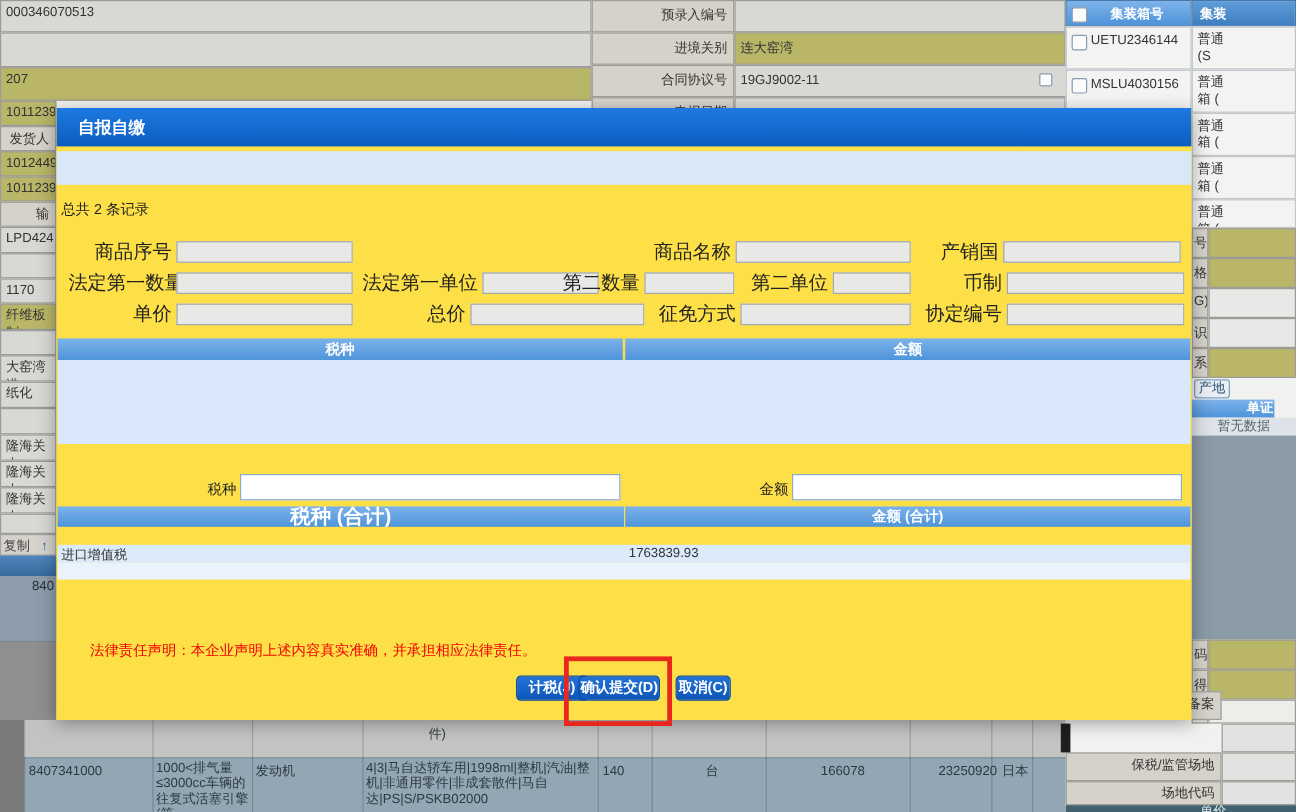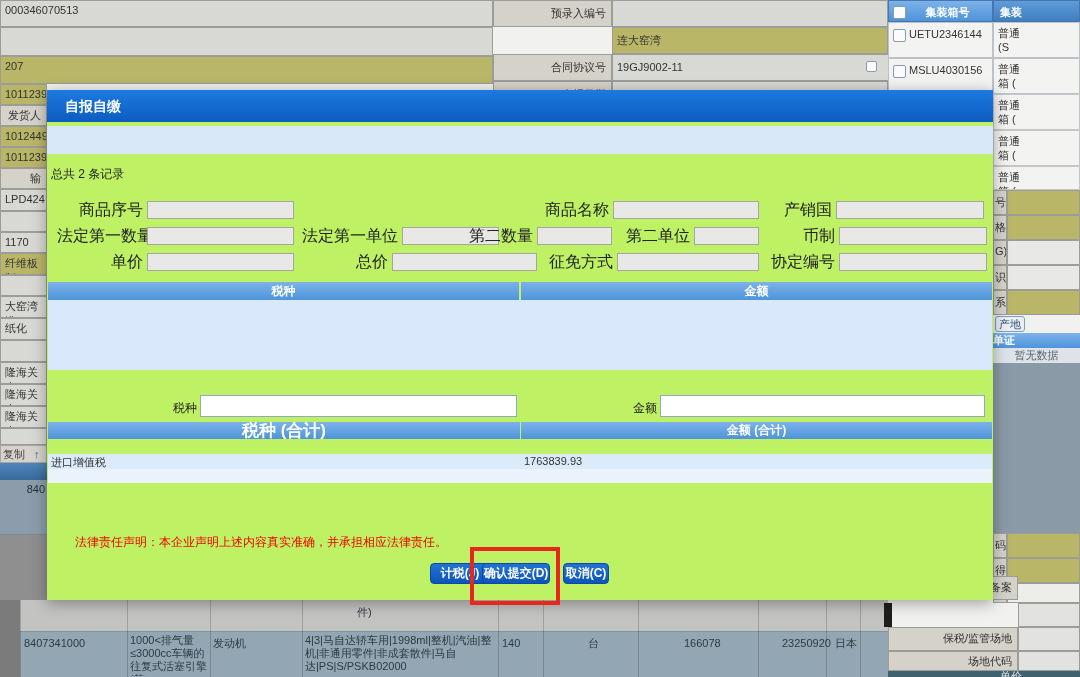--- a/index.html
+++ b/index.html
@@ -54,20 +54,21 @@
     <span>复制</span>
     <span style="color:#1a5fb4;font-weight:bold;margin-left:6px">↑</span>
   </div>
   <div class="abs" style="left:0;top:463px;width:47px;height:137px;background:#8f8f8f"></div>
   <div class="abs" style="left:0;top:463px;width:47px;height:17px;background:linear-gradient(180deg,#4f86bd,#38699c)"></div>
   <div class="abs" style="left:0;top:480px;width:47px;height:55px;background:#8d9caa;border-bottom:1px solid #7b8894;
         font-size:11px;color:#243038;text-align:right;padding:3px 2px 0 0">840</div>
 
   <div class="abs lbl" style="left:493px;top:0;width:119px;height:27px;line-height:20px">预录入编号</div>
   <div class="abs cell" style="left:612px;top:0;width:276px;height:27px"></div>
+  <div class="abs lbl" style="left:493px;top:27px;width:119px;height:27px;line-height:20px">进境关别</div>
   <div class="abs lbl" style="left:493px;top:54px;width:119px;height:27px;line-height:20px">合同协议号</div>
   <div class="abs cell olive" style="left:612px;top:27px;width:276px;height:27px;line-height:20px">连大窑湾</div>
   <div class="abs cell" style="left:612px;top:54px;width:328px;height:27px;line-height:20px">19GJ9002-11</div>
   <span class="abs cb" style="left:866px;top:61px"></span>
   <div class="abs lbl" style="left:493px;top:81px;width:119px;height:27px;line-height:20px">申报日期</div>
   <div class="abs cell" style="left:612px;top:81px;width:276px;height:27px"></div>
 
   <div class="abs hdrblue" style="left:888px;top:0;width:105px;height:22px;line-height:22px;border:1px solid #4377ad">
     <span class="cb" style="position:absolute;left:4px;top:5px"></span>
     <span style="margin-left:14px">集装箱号</span>
@@ -102,21 +103,21 @@
   <div class="abs lbl" style="left:993px;top:240px;width:14px;height:25px;padding:4px 1px">G)</div>
   <div class="abs cell" style="left:1007px;top:240px;width:73px;height:25px;background:#e8e8e6"></div>
   <div class="abs lbl" style="left:993px;top:265px;width:14px;height:25px;padding:4px 1px">识</div>
   <div class="abs cell" style="left:1007px;top:265px;width:73px;height:25px;background:#e8e8e6"></div>
   <div class="abs lbl" style="left:993px;top:290px;width:14px;height:25px;padding:4px 1px">系</div>
   <div class="abs cell olive" style="left:1007px;top:290px;width:73px;height:25px"></div>
 
   <div class="abs" style="left:995px;top:316px;width:30px;height:16px;border:1px solid #7aa0c0;background:#e9eff5;border-radius:3px;
         font-size:11px;color:#2d4d6e;text-align:center;line-height:14px">产地</div>
 
-  <div class="abs hdrblue" style="left:993px;top:333px;width:87px;height:15px;line-height:15px;text-align:left;">单证</div>
+  <div class="abs hdrblue" style="left:993px;top:333px;width:69px;height:15px;line-height:15px;text-align:left;padding-left:46px">单证</div>
   <div class="abs" style="left:993px;top:348px;width:87px;height:15px;background:#dde3e8;font-size:11px;color:#5a6670;text-align:center;line-height:15px">暂无数据</div>
   <div class="abs" style="left:993px;top:363px;width:87px;height:170px;background:#8b9aa7"></div>
 
   <div class="abs lbl" style="left:993px;top:533px;width:14px;height:25px;padding:4px 1px">码</div>
   <div class="abs cell olive" style="left:1007px;top:533px;width:73px;height:25px"></div>
   <div class="abs lbl" style="left:993px;top:558px;width:14px;height:25px;padding:4px 1px">得</div>
   <div class="abs cell olive" style="left:1007px;top:558px;width:73px;height:25px"></div>
   <div class="abs lbl" style="left:993px;top:583px;width:14px;height:20px;padding:3px 1px">单</div>
   <div class="abs cell" style="left:1007px;top:583px;width:73px;height:20px;background:#ededea"></div>
 
@@ -149,21 +150,21 @@
   <div class="abs vline" style="left:210px;top:600px;height:77px"></div>
   <div class="abs vline" style="left:302px;top:600px;height:77px"></div>
   <div class="abs vline" style="left:498px;top:600px;height:77px"></div>
   <div class="abs vline" style="left:543px;top:600px;height:77px"></div>
   <div class="abs vline" style="left:638px;top:600px;height:77px"></div>
   <div class="abs vline" style="left:758px;top:600px;height:77px"></div>
   <div class="abs vline" style="left:826px;top:600px;height:77px"></div>
   <div class="abs vline" style="left:860px;top:600px;height:77px"></div>
   <div class="abs" style="left:884px;top:603px;width:8px;height:24px;background:#1f1f1f"></div>
 
-  <div class="abs" style="left:47px;top:90px;width:946px;height:510px;background:#bef264;z-index:10;
+  <div class="abs" style="left:47px;top:90px;width:946px;height:510px;background:#fde047;z-index:10;
         box-shadow:0 3px 14px rgba(0,0,0,0.35)">
 
     <div class="abs" style="left:0;top:0;width:946px;height:32px;background:linear-gradient(180deg,#1d7ae0,#0d5cc0);
           color:#fff;font-weight:bold;font-size:14px;line-height:32px;padding-left:18px">自报自缴</div>
 
     <div class="abs" style="left:0;top:36px;width:946px;height:28px;background:#d9e8f9"></div>
 
     <div class="abs" style="left:4px;top:76px;font-size:12px;color:#222">总共 2 条记录</div>
 
     <div class="fld abs" style="left:20px;top:110px">

